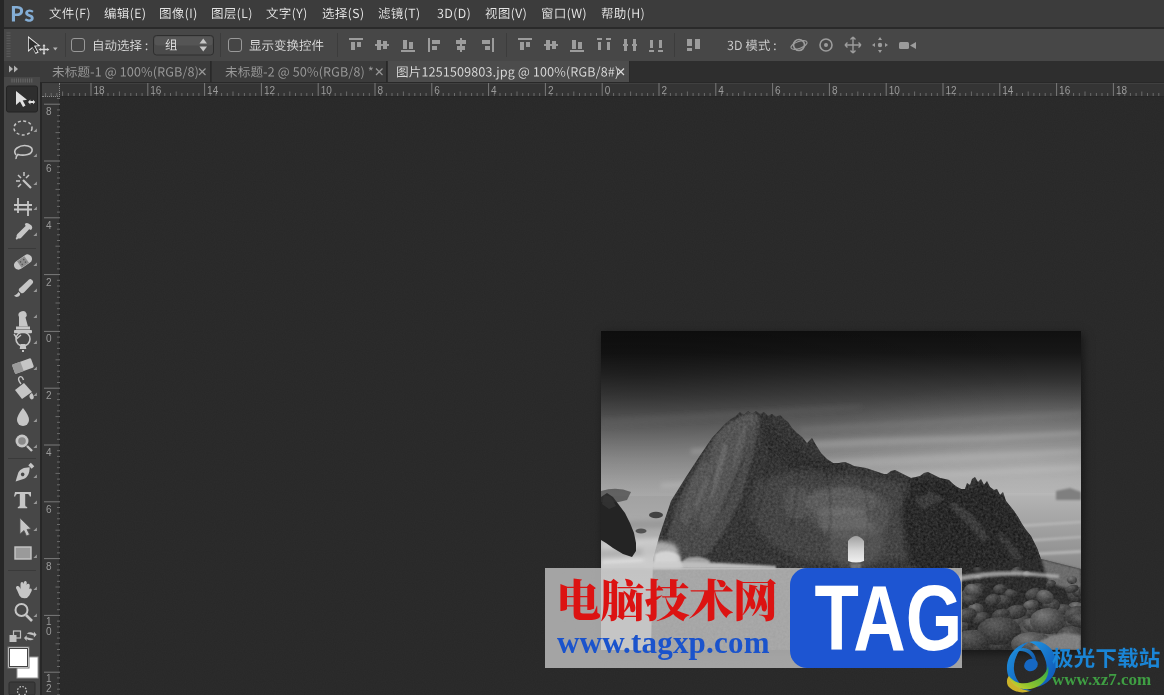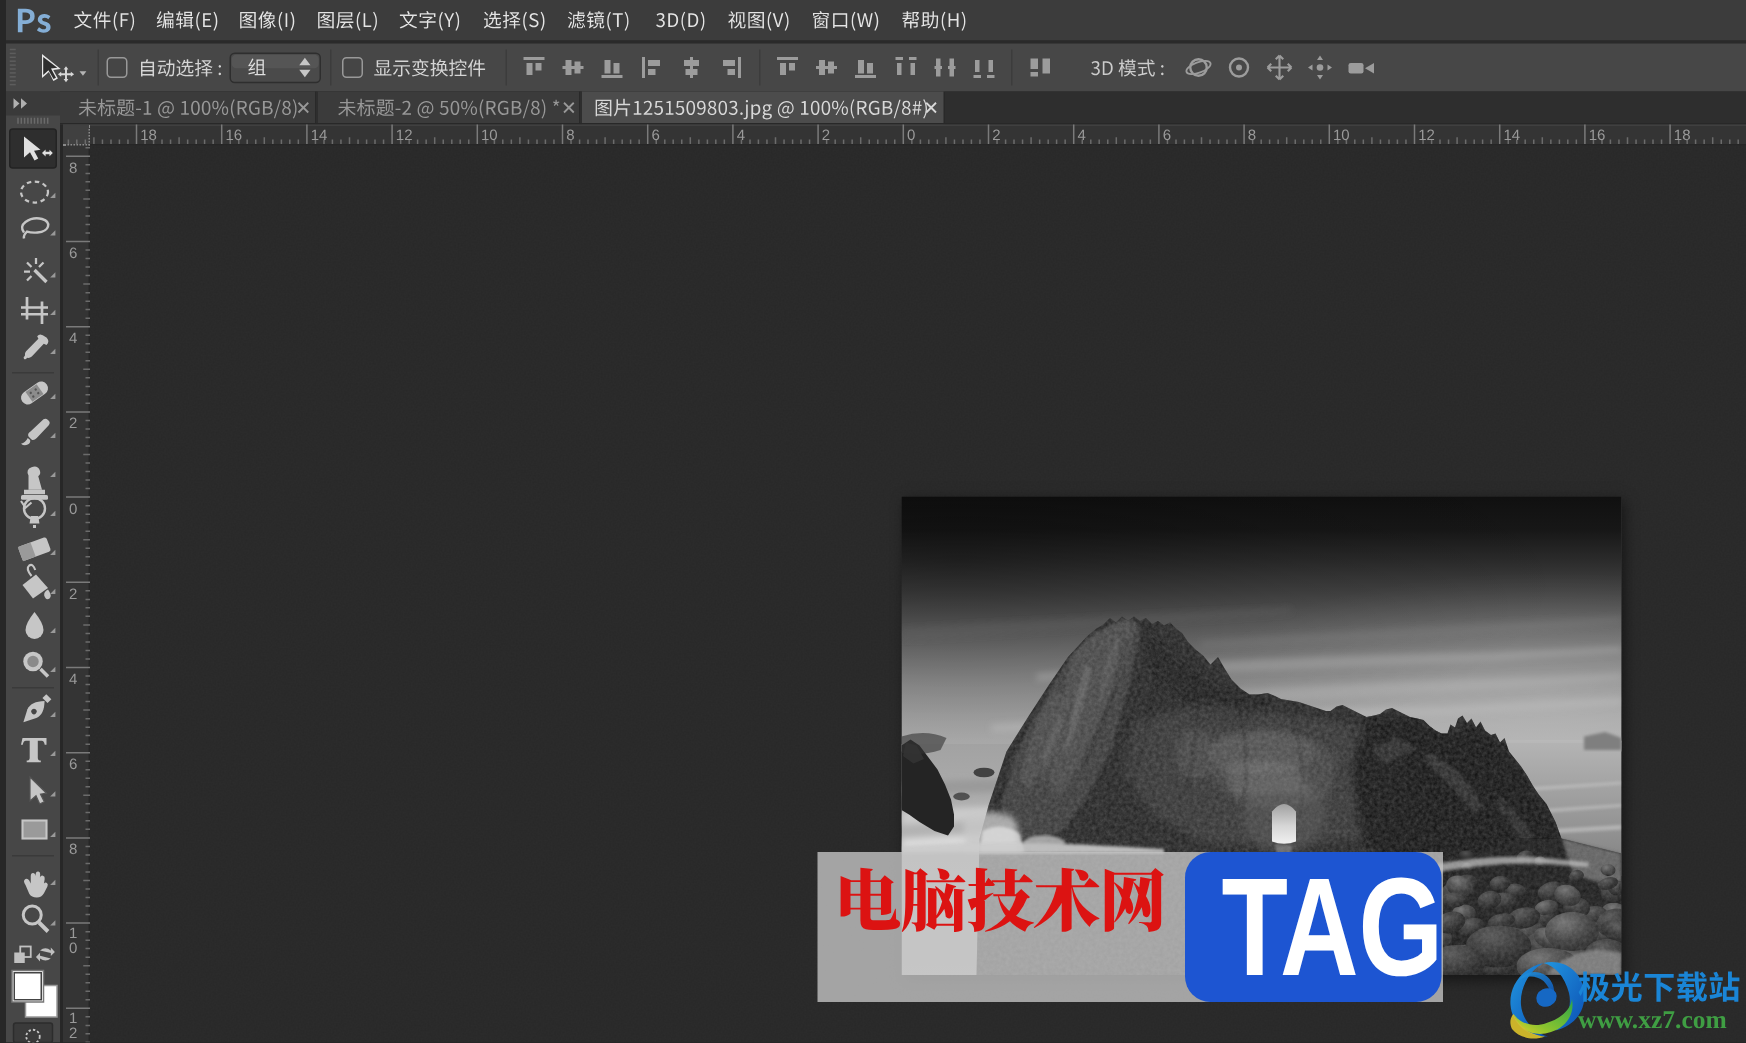--- a/index.html
+++ b/index.html
@@ -489,20 +489,21 @@
 <rect x="13" y="657" width="21" height="21" fill="#ffffff" stroke="#999" stroke-width="1"></rect>
 <rect x="4" y="647" width="21" height="21" fill="#ffffff" stroke="#777" stroke-width="1"></rect>
 <rect x="5.5" y="648.5" width="18" height="18" fill="none" stroke="#444" stroke-width="1"></rect>
 <rect x="5" y="682" width="26" height="13" rx="1.5" fill="#3a3a3a" stroke="#2c2c2c"></rect>
 <circle cx="18" cy="691" r="4.5" fill="none" stroke="#c6c6c6" stroke-width="1.2" stroke-dasharray="1.6 1.4"></circle>
 </svg>
 <div class="abs" style="left:541px;top:568px;width:417px;height:100px;background:rgba(199,199,199,0.78)"></div>
 <svg class="abs" style="left:541px;top:568px" width="417" height="100" viewBox="0 0 417 100" xmlns="http://www.w3.org/2000/svg">
 <path transform="translate(11.0,49.0)" d="M25.9 -37.6Q25.8 -37.2 25.5 -36.8Q25.1 -36.4 24.3 -36.3V-5.3Q24.3 -4.3 24.9 -3.9Q25.6 -3.5 27 -3.5H32.1Q33.3 -3.5 34.3 -3.5Q35.3 -3.6 36 -3.6Q36.5 -3.7 37 -3.8Q37.4 -4 37.8 -4.4Q38.4 -5.2 39.1 -6.9Q39.9 -8.7 40.8 -11.2H41.2L41.4 -4.2Q42.9 -3.6 43.5 -2.9Q44.1 -2.2 44.1 -1.3Q44.1 0.2 43 1.1Q41.9 2.1 39.2 2.5Q36.4 3 31.5 3H26.1Q23.1 3 21.2 2.5Q19.3 2 18.5 0.7Q17.6 -0.7 17.6 -3.4V-38.5ZM35 -21.1V-19.8H8.5V-21.1ZM35 -11.8V-10.6H8.5V-11.8ZM30.9 -30.2 33.8 -33.5 39.8 -28.9Q39.6 -28.6 39.2 -28.3Q38.8 -28.1 38.1 -27.9V-8.6Q38.1 -8.4 37.1 -8Q36.2 -7.6 34.9 -7.3Q33.6 -7 32.4 -7H31.3V-30.2ZM11 -8.2Q11 -7.9 10.2 -7.3Q9.4 -6.8 8.1 -6.4Q6.8 -6 5.4 -6H4.4V-30.2V-33L11.5 -30.2H35.7V-29H11Z M55 -35.4 57.5 -38.2 62.6 -34.2Q62.4 -34 62 -33.8Q61.6 -33.5 61.1 -33.4V-2.2Q61.1 -0.2 60.7 1.1Q60.3 2.5 58.9 3.2Q57.6 4 54.8 4.2Q54.8 2.9 54.6 1.8Q54.5 0.8 54.2 0.2Q53.9 -0.4 53.4 -0.8Q52.9 -1.3 51.8 -1.5V-2.1Q51.8 -2.1 52.1 -2.1Q52.5 -2.1 53 -2Q53.5 -2 54 -2Q54.5 -2 54.7 -2Q55.2 -2 55.3 -2.2Q55.5 -2.4 55.5 -2.7V-35.4ZM57.9 -14.4V-13.1H50.5V-14.4ZM57.9 -25V-23.7H50.5V-25ZM57.9 -35.4V-34.1H50.5V-35.4ZM47.6 -35.8V-37.6L53.9 -35.4H53.1V-20.5Q53.1 -17.5 52.9 -14.2Q52.8 -10.9 52.1 -7.7Q51.4 -4.4 49.9 -1.4Q48.4 1.7 45.7 4.3L45.2 4Q46.5 0.4 46.9 -3.7Q47.4 -7.8 47.5 -12.1Q47.6 -16.4 47.6 -20.5V-35.4ZM69.5 -24.4Q69.5 -24 69.2 -23.8Q68.9 -23.5 68.3 -23.4V-21.6H62.7V-24.3V-25.1ZM66.9 -23.1 68.3 -22.3V0.1H68.6L66.9 2.9L61.2 -0.4Q61.7 -0.9 62.4 -1.5Q63.1 -2.1 63.6 -2.3L62.7 -0.6V-23.1ZM69.2 -38.2Q72.5 -37.9 74.3 -37Q76.1 -36.1 76.6 -34.9Q77.2 -33.8 76.8 -32.7Q76.5 -31.7 75.5 -31Q74.4 -30.4 73.1 -30.4Q71.8 -30.5 70.5 -31.7Q70.6 -32.9 70.4 -34Q70.2 -35.2 69.8 -36.2Q69.4 -37.3 68.9 -38ZM82.8 -33.8Q82.8 -33.8 83.6 -33.1Q84.5 -32.4 85.6 -31.4Q86.8 -30.4 87.7 -29.5Q87.5 -28.8 86.5 -28.8H61.8L61.4 -30.1H80ZM83 -1.2V0.1H64.7V-1.2ZM81.5 -26.1Q81.4 -25.8 81 -25.5Q80.7 -25.3 79.8 -25.2Q79 -22.7 77.9 -19.8Q76.8 -17 75.3 -14.1Q73.8 -11.2 71.8 -8.5Q69.8 -5.8 67.2 -3.6L66.7 -4Q68.5 -6.6 69.8 -9.6Q71.2 -12.7 72.1 -16Q73.1 -19.2 73.8 -22.3Q74.4 -25.5 74.8 -28.2ZM67.9 -26.2Q72 -23.3 74.4 -20.3Q76.9 -17.3 78 -14.6Q79.2 -11.9 79.4 -9.7Q79.5 -7.5 78.9 -6.2Q78.2 -4.9 77 -4.7Q75.9 -4.5 74.5 -5.8Q74.3 -8.2 73.6 -10.9Q73 -13.5 72 -16.2Q71 -18.9 69.8 -21.3Q68.5 -23.8 67.3 -26ZM87.1 -23.8Q87 -23.4 86.7 -23.1Q86.5 -22.8 85.6 -22.7V2.7Q85.6 2.9 84.9 3.3Q84.2 3.7 83.1 4Q82.1 4.3 81 4.3H80V-24.5Z M105.1 -30.1H123.5L126.7 -34.3Q126.7 -34.3 127.3 -33.9Q127.9 -33.4 128.8 -32.6Q129.8 -31.9 130.7 -31.1Q131.7 -30.2 132.5 -29.5Q132.5 -29.2 132.1 -29Q131.7 -28.8 131.2 -28.8H105.5ZM114 -38 122.2 -37.4Q122.2 -36.9 121.8 -36.6Q121.5 -36.3 120.5 -36.1V-20.5H114ZM106 -20.8H125.6V-19.5H106.4ZM121.7 -20.8H121.1L124.8 -24.3L130.6 -19Q130.4 -18.6 130 -18.4Q129.6 -18.3 128.7 -18.2Q126.6 -12.8 123.1 -8.4Q119.5 -3.9 114.1 -0.7Q108.7 2.5 100.9 4.2L100.6 3.7Q109.2 -0 114.5 -6.5Q119.8 -12.9 121.7 -20.8ZM109.6 -20.5Q110.9 -16.3 113.4 -13.3Q115.8 -10.2 119 -8Q122.2 -5.8 125.8 -4.4Q129.5 -3 133.3 -2L133.2 -1.5Q131.1 -1.1 129.6 0.4Q128.1 1.8 127.4 4.2Q122.7 2 119 -1.1Q115.4 -4.2 112.9 -8.9Q110.4 -13.5 109.1 -20.2ZM89.6 -27.7H100.4L102.9 -31.8Q102.9 -31.8 103.7 -31Q104.5 -30.2 105.5 -29.1Q106.5 -28 107.3 -27.1Q107.1 -26.4 106.1 -26.4H89.9ZM94.6 -38.5 102.3 -37.8Q102.3 -37.3 101.9 -37Q101.5 -36.6 100.6 -36.5V-2.6Q100.6 -0.5 100.2 0.9Q99.7 2.3 98.2 3.2Q96.6 4 93.5 4.3Q93.4 2.8 93.3 1.8Q93.1 0.7 92.6 -0Q92.2 -0.7 91.5 -1.2Q90.8 -1.7 89.4 -2V-2.6Q89.4 -2.6 89.9 -2.5Q90.5 -2.5 91.2 -2.5Q92 -2.4 92.7 -2.4Q93.4 -2.3 93.8 -2.3Q94.2 -2.3 94.4 -2.5Q94.6 -2.7 94.6 -3ZM89.1 -17.3Q90.5 -17.6 93.2 -18.3Q95.9 -18.9 99.3 -19.9Q102.7 -20.8 106.2 -21.8L106.3 -21.5Q104.3 -19.8 101 -17.2Q97.7 -14.6 92.9 -11.4Q92.6 -10.3 91.7 -10Z M158.9 -26.4Q159.9 -22.1 161.7 -18.8Q163.6 -15.4 166 -12.8Q168.5 -10.3 171.3 -8.3Q174.1 -6.3 177 -4.8L176.8 -4.3Q174.7 -4.1 173 -2.7Q171.3 -1.3 170.4 1Q167.1 -2.1 164.7 -5.8Q162.3 -9.5 160.8 -14.5Q159.2 -19.4 158.3 -26.2ZM156.4 -25.8Q154 -17.1 148.4 -10Q142.7 -3 133.6 1.6L133.2 1.2Q136.2 -1.3 138.6 -4.6Q141.1 -7.9 143.1 -11.5Q145.1 -15.2 146.5 -19Q147.9 -22.9 148.6 -26.6H156.4ZM160.1 -37.7Q160 -37.2 159.7 -36.9Q159.3 -36.5 158.4 -36.4V2Q158.4 2.3 157.6 2.8Q156.7 3.4 155.5 3.8Q154.3 4.2 153 4.2H151.8V-38.5ZM170.4 -31.7Q170.4 -31.7 171.1 -31.2Q171.7 -30.6 172.7 -29.8Q173.8 -29 174.9 -28Q176 -27 176.9 -26.2Q176.8 -25.9 176.5 -25.7Q176.1 -25.5 175.6 -25.5H134.9L134.5 -26.8H166.8ZM160.8 -37.3Q164.2 -37.4 166.2 -36.7Q168.2 -36 168.9 -34.9Q169.7 -33.8 169.6 -32.7Q169.5 -31.6 168.6 -30.8Q167.8 -29.9 166.6 -29.8Q165.3 -29.7 163.9 -30.6Q163.7 -31.8 163.2 -33Q162.6 -34.2 161.9 -35.3Q161.2 -36.3 160.5 -37.1Z M200 -28.9Q204.2 -25.2 206.6 -21.7Q209.1 -18.2 210.1 -15.3Q211.1 -12.4 211 -10.2Q211 -8 210.2 -6.8Q209.5 -5.6 208.4 -5.5Q207.3 -5.5 206.1 -6.8Q205.8 -9 205.2 -11.8Q204.7 -14.5 203.9 -17.4Q203.1 -20.3 202 -23.2Q200.9 -26.1 199.5 -28.6ZM212.3 -30.9Q212.2 -30.5 211.9 -30.2Q211.5 -29.9 210.6 -29.8Q209.9 -26.4 208.9 -22.6Q207.9 -18.7 206.3 -14.8Q204.7 -10.9 202.3 -7.3Q199.9 -3.7 196.6 -0.9L196.1 -1.3Q198.2 -4.6 199.7 -8.5Q201.1 -12.5 202.1 -16.6Q203 -20.8 203.5 -24.9Q204 -28.9 204.2 -32.4ZM187 -28.8Q191.4 -25.7 194.1 -22.7Q196.7 -19.7 198 -17.1Q199.2 -14.4 199.4 -12.4Q199.5 -10.3 198.9 -9.1Q198.3 -7.9 197.2 -7.7Q196.1 -7.6 194.9 -8.8Q194.4 -10.8 193.6 -13.3Q192.8 -15.8 191.8 -18.5Q190.8 -21.1 189.5 -23.7Q188.1 -26.3 186.5 -28.5ZM201.5 -30.8Q201.4 -30.3 201.1 -30Q200.7 -29.7 199.8 -29.7Q199.2 -26.5 198.3 -22.8Q197.4 -19.1 195.9 -15.4Q194.5 -11.7 192.3 -8.2Q190.2 -4.8 187.1 -2L186.7 -2.3Q188.5 -5.6 189.7 -9.4Q190.9 -13.2 191.7 -17.3Q192.5 -21.3 192.8 -25.2Q193.2 -29.1 193.3 -32.4ZM211.3 -35.1 214.2 -38.3 219.9 -33.8Q219.6 -33.6 219.2 -33.3Q218.7 -33 218.1 -32.9V-2.5Q218.1 -0.5 217.5 0.9Q216.9 2.4 215.2 3.2Q213.4 4 209.7 4.4Q209.6 2.9 209.3 1.9Q209 0.9 208.3 0.2Q207.5 -0.4 206.5 -1Q205.5 -1.5 203.3 -1.8V-2.4Q203.3 -2.4 204.2 -2.3Q205.2 -2.3 206.5 -2.2Q207.8 -2.1 209 -2.1Q210.2 -2 210.7 -2Q211.3 -2 211.5 -2.3Q211.8 -2.6 211.8 -3.1V-35.1ZM186.7 1.9Q186.7 2.3 185.9 2.8Q185.2 3.4 184 3.8Q182.9 4.2 181.5 4.2H180.5V-35.1V-37.8L187.2 -35.1H214.1V-33.9H186.7Z" fill="#dc1312"></path>
 </svg>
+<div class="abs" style="left:553px;top:625px;width:240px;height:36px;font-family:'Liberation Serif',serif;font-weight:bold;font-size:31px;color:#1a53cc;letter-spacing:0.2px">www.tagxp.com</div>
 <div class="abs" style="left:786px;top:568px;width:171px;height:100px;background:#1d55d2;border-radius:17px"></div>
 <div class="abs" style="left:793px;top:574px;width:158px;height:90px;font-family:'Liberation Sans',sans-serif;font-weight:bold;font-size:93px;color:#ffffff;text-align:center;line-height:88px;transform:scaleX(0.78);transform-origin:center">TAG</div>
 <svg class="abs" style="left:1000px;top:638px" width="164" height="57" viewBox="0 0 164 57" xmlns="http://www.w3.org/2000/svg">
 <defs>
         <linearGradient id="sw1" x1="0" y1="0" x2="1" y2="1">
           <stop offset="0" stop-color="#2196e0"></stop>
           <stop offset="1" stop-color="#0c50b4"></stop>
         </linearGradient>
 <linearGradient id="sw2" x1="0" y1="1" x2="1" y2="0">
           <stop offset="0" stop-color="#e8d22c"></stop>

